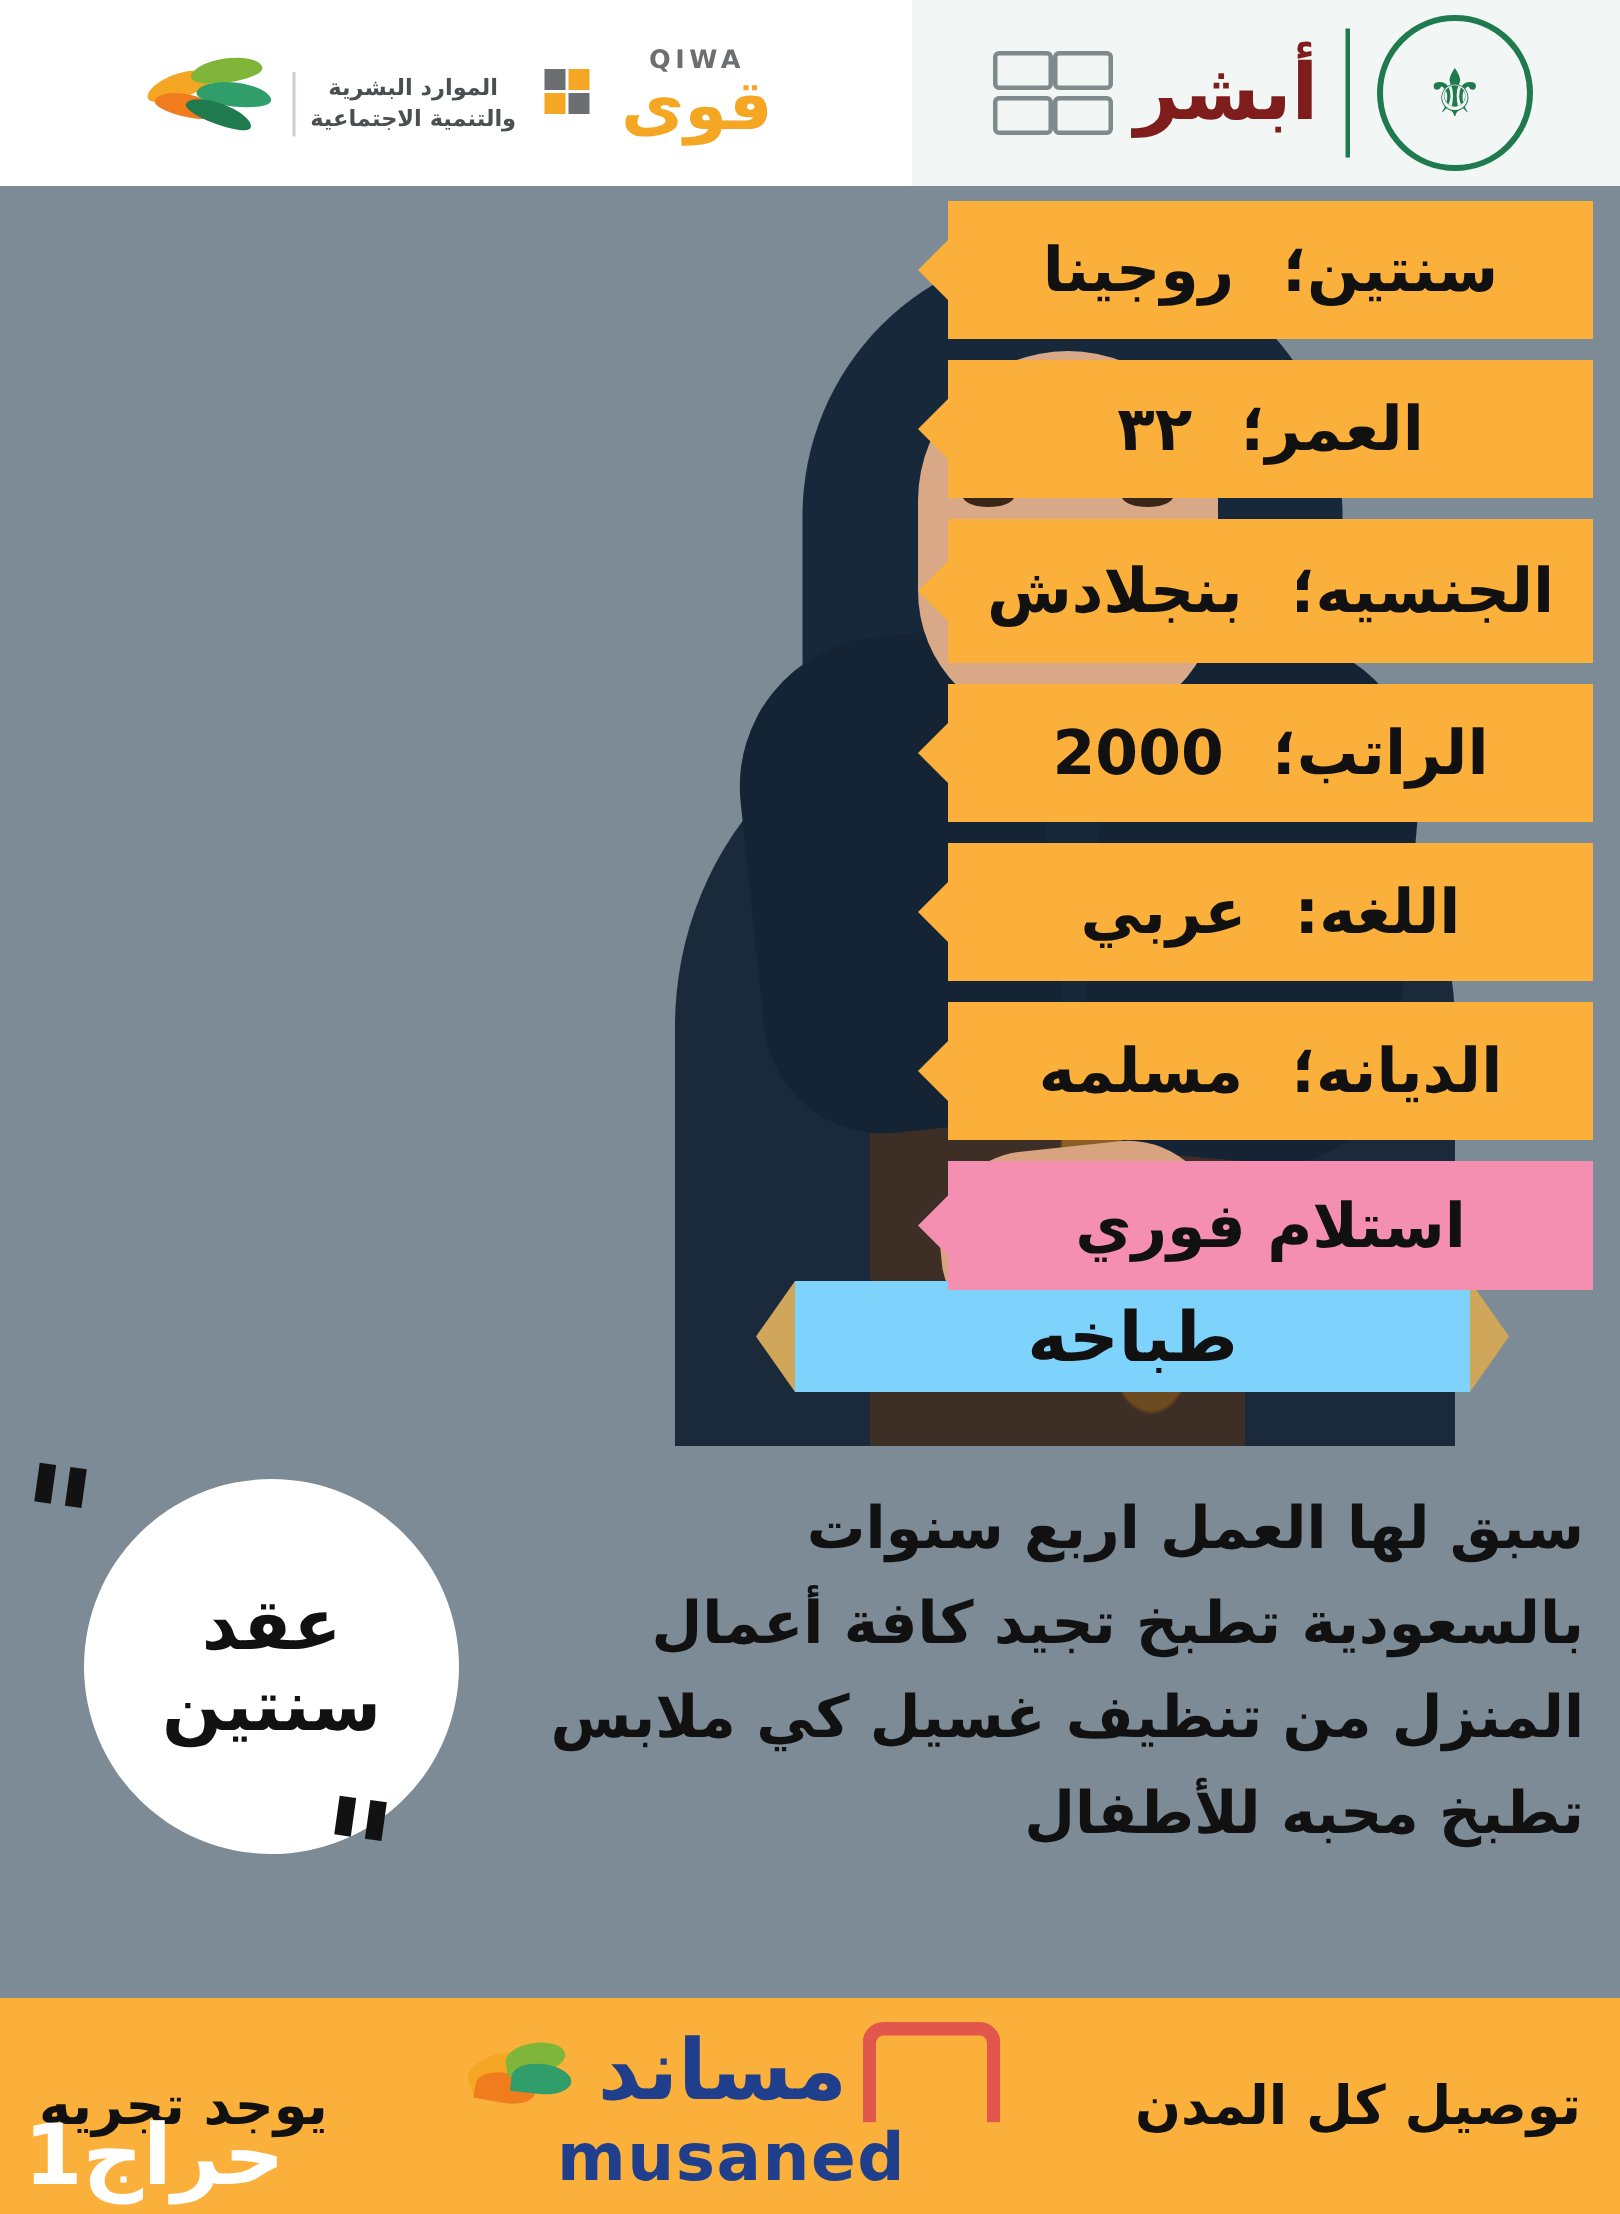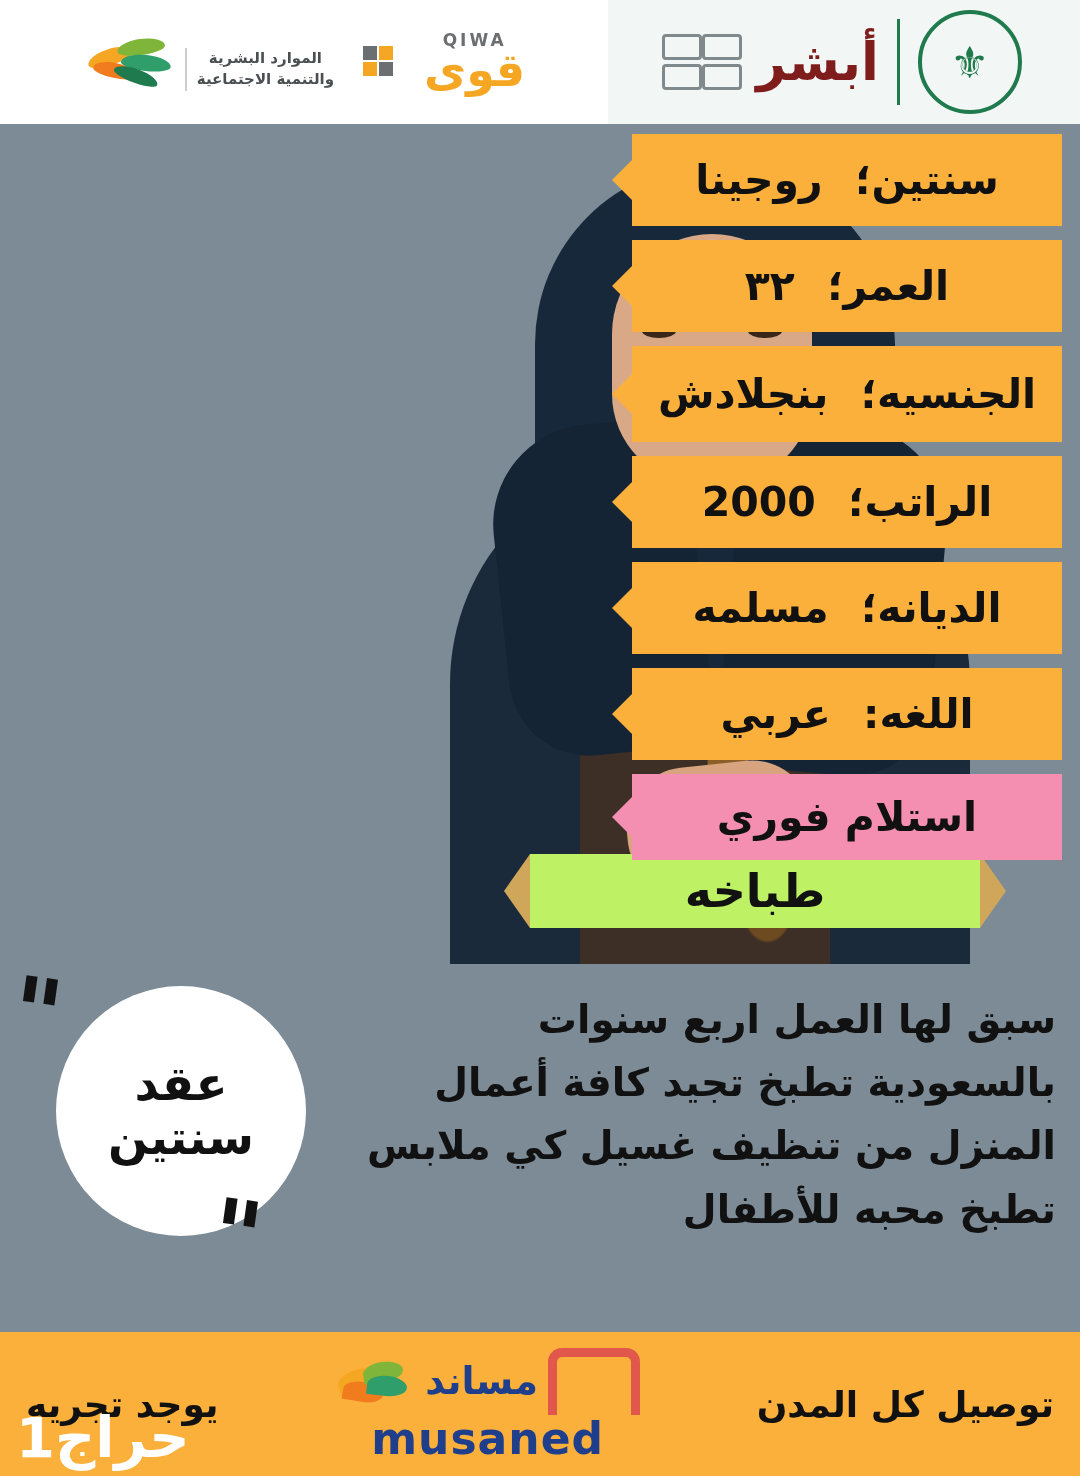--- a/index.html
+++ b/index.html
@@ -25,21 +25,21 @@
     display: flex;
     flex-direction: row-reverse;
   }
   .logo-left-box {
     width: 608px;
     height: 124px;
     background: #ffffff;
     display: flex;
     align-items: center;
     justify-content: center;
-    gap: 26px;
+    gap: 16px;
   }
   .logo-right-box {
     width: 472px;
     height: 124px;
     background: #f2f6f4;
     display: flex;
     align-items: center;
     justify-content: center;
     gap: 18px;
   }
@@ -291,21 +291,21 @@
   }
   .tag.pink { background: #f48fb1; height: 86px; }
   .tag.pink:before { border-right-color: #f48fb1; }
   .tag.tall { height: 96px; }
   .job-ribbon {
     position: absolute;
     top: 730px;
     left: 530px;
     width: 450px;
     height: 74px;
-    background: #bef264;
+    background: #7dd3fc;
     display: flex;
     align-items: center;
     justify-content: center;
   }
   .job-ribbon .job-text {
     font-size: 46px;
     font-weight: bold;
     color: #111;
   }
   .job-ribbon:before,
@@ -393,21 +393,21 @@
     flex-direction: column;
     align-items: center;
     line-height: 1;
   }
   .musaned-row {
     display: flex;
     align-items: center;
     gap: 10px;
   }
   .musaned-ar {
-    font-size: 38px;
+    font-size: 56px;
     font-weight: bold;
     color: #1f3e8c;
   }
   .musaned-en {
     font-size: 44px;
     font-weight: bold;
     color: #1f3e8c;
     letter-spacing: 1px;
     margin-top: 2px;
   }
@@ -533,29 +533,29 @@
 
     <div class="tag">
       <span class="tag-text">
         <span>الراتب؛</span>
         <span class="val">2000</span>
       </span>
     </div>
 
     <div class="tag">
       <span class="tag-text">
+        <span>اللغه:</span>
+        <span class="val">عربي</span>
+      </span>
+    </div>
+
+    <div class="tag">
+      <span class="tag-text">
         <span>الديانه؛</span>
         <span class="val">مسلمه</span>
-      </span>
-    </div>
-
-    <div class="tag">
-      <span class="tag-text">
-        <span>اللغه:</span>
-        <span class="val">عربي</span>
       </span>
     </div>
 
     <div class="tag pink">
       <span class="tag-text">استلام فوري</span>
     </div>
   </div>
 
   <div class="desc-area">
     <div class="desc-text">سبق لها العمل اربع سنوات بالسعودية تطبخ تجيد كافة أعمال المنزل من تنظيف غسيل كي ملابس تطبخ محبه للأطفال</div>

